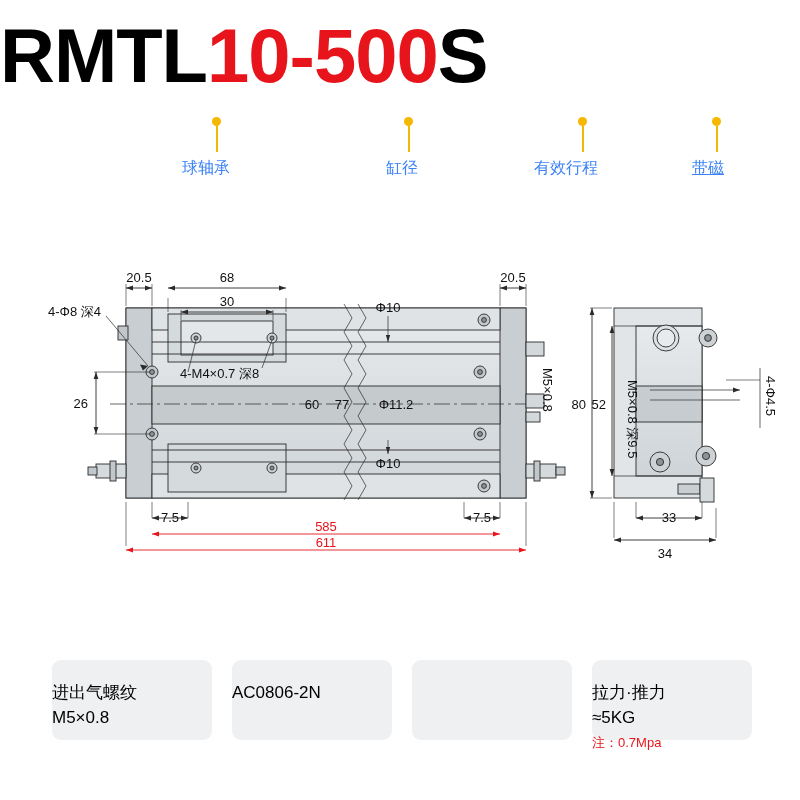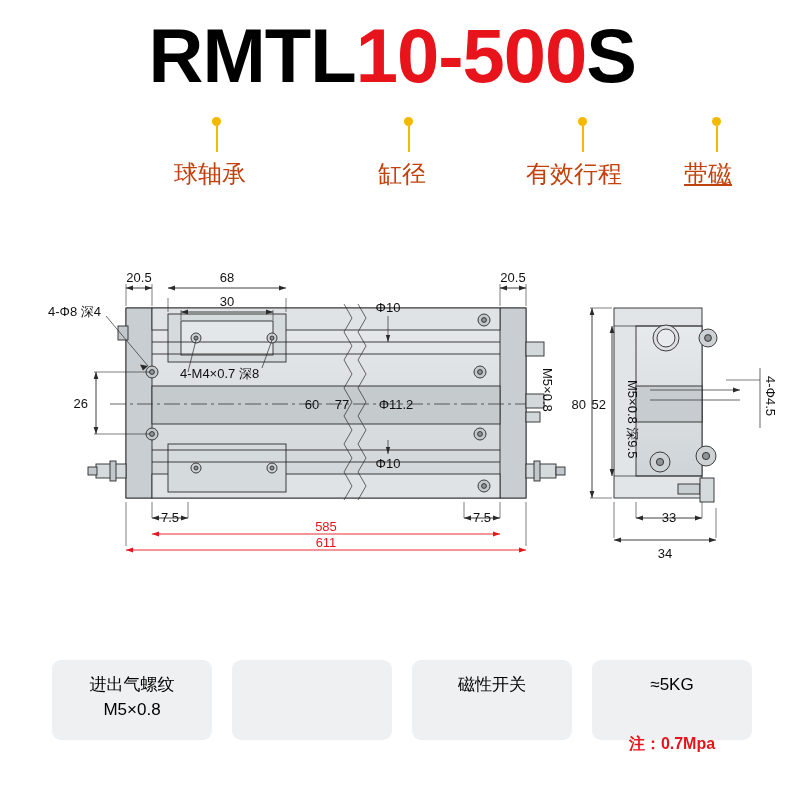--- a/index.html
+++ b/index.html
@@ -10,21 +10,21 @@
     font-family: "Liberation Sans", sans-serif;
     color: #000;
     position: relative;
     overflow: hidden;
   }
 
   
   .title-wrap {
     position: absolute;
     left: 0; top: 16px; width: 636px;
-    text-align: right;
+    text-align: left;
   }
   .title {
     font-size: 76px;
     font-weight: bold;
     letter-spacing: -1px;
     line-height: 1.05;
     white-space: nowrap;
   }
   .title .red { color: #e8141b; }
 
@@ -35,23 +35,24 @@
     background: #f5b800;
   }
   .dot {
     position: absolute;
     width: 9px; height: 9px;
     border-radius: 50%;
     background: #f5b800;
   }
   .clabel {
     position: absolute;
-    font-size: 24px;
-    color: #c2410c;
+    font-size: 16px;
+    color: #3b82f6;
     white-space: nowrap;
+    margin-left: 8px;
   }
 
   
   .drawing {
     position: absolute;
     left: 0; top: 268px;
     width: 800px; height: 330px;
   }
   .drawing svg { display: block; }
 
@@ -60,33 +61,32 @@
     position: absolute;
     left: 52px; top: 660px;
     width: 700px; height: 80px;
     display: flex;
     justify-content: space-between;
   }
   .spec {
     width: 160px;
     background: #eff0f1;
     border-radius: 9px;
-    text-align: center;
-    padding-top: 12px;
+    text-align: left;
+    padding-top: 20px;
     position: relative;
   }
   .spec .l1 { font-size: 17px; line-height: 25px; }
   .spec .l2 { font-size: 17px; line-height: 25px; }
   .spec .note {
     position: absolute;
     left: 0; width: 100%;
     top: 74px;
-    font-size: 16px;
+    font-size: 13px;
     color: #e8141b;
-    font-weight: bold;
   }
 </style>
 </head>
 <body>
 
 <div class="title-wrap">
   <div class="title">
     <span>RMTL</span><span class="red">10-500</span><span>S</span>
   </div>
 </div>
@@ -323,21 +323,22 @@
   </g>
 </svg>
 </div>
 
 <div class="specs">
   <div class="spec">
     <div class="l1">进出气螺纹</div>
     <div class="l2">M5×0.8</div>
   </div>
   <div class="spec">
+    <div class="l2">AC0806-2N</div>
   </div>
   <div class="spec">
-    <div class="l1">磁性开关</div>
   </div>
   <div class="spec">
+    <div class="l1">拉力·推力</div>
     <div class="l2">≈5KG</div>
     <div class="note">注：0.7Mpa</div>
   </div>
 </div>
 
 </body></html>

